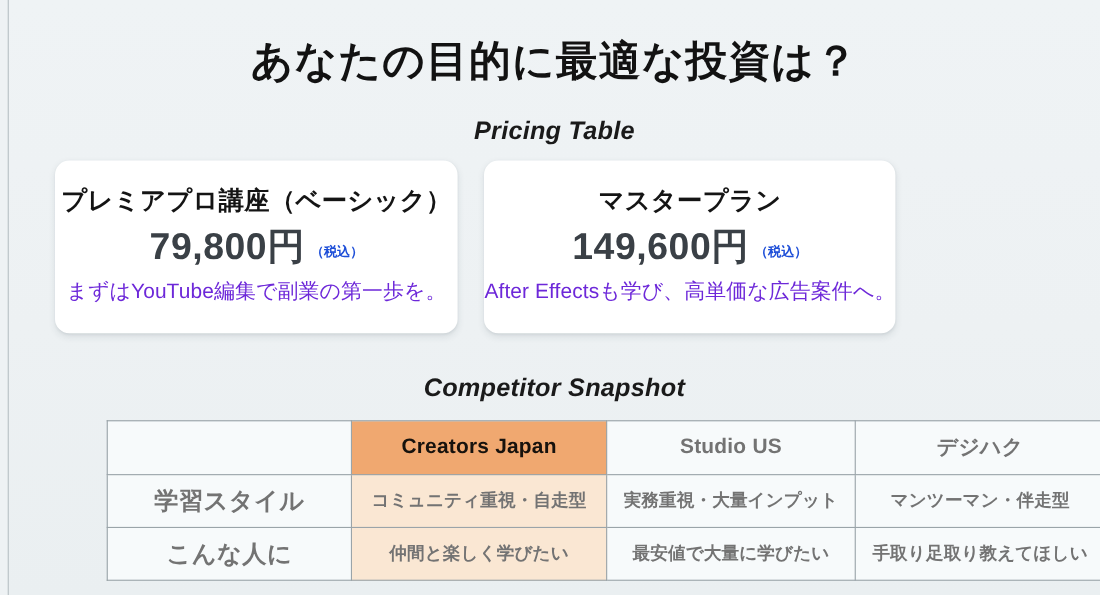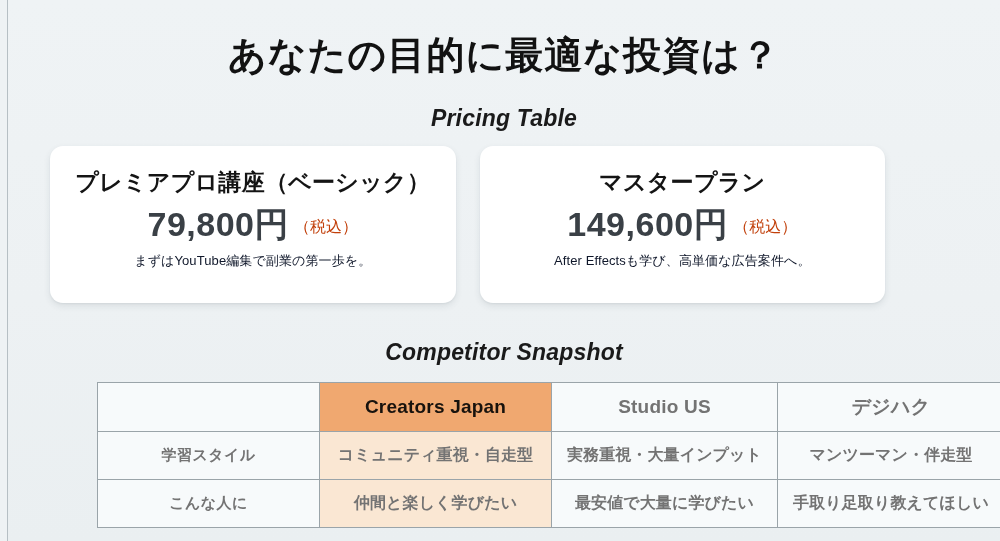--- a/index.html
+++ b/index.html
@@ -55,21 +55,21 @@
     letter-spacing: 0.2px;
     font-style: italic;
   }
   .section-label.pricing { top: 105px; }
   .section-label.competitor { top: 339px; }
 
   
   .cards {
     position: absolute;
     left: 42px; top: 146px;
-    width: 835px; height: 157px;
+    width: 764px; height: 157px;
     display: flex;
     gap: 24px;
   }
 
   .card {
     flex: 1 1 0;
     background: #ffffff;
     border-radius: 13px;
     box-shadow: 0 3px 7px rgba(40,55,70,0.10), 0 1px 2px rgba(40,55,70,0.06);
     display: flex;
@@ -96,32 +96,32 @@
   }
   .card-price {
     font-size: 34px;
     font-weight: 700;
     color: #3a4046;
     letter-spacing: 0.5px;
     line-height: 1;
     text-align: right;
   }
   .card-tax {
-    font-size: 16px;
-    font-weight: 400;
-    color: #c2410c;
+    font-size: 12px;
+    font-weight: 700;
+    color: #1d4ed8;
     margin-left: 5px;
     padding-bottom: 3px;
   }
 
   .card-desc {
     margin-top: 11px;
-    font-size: 13px;
+    font-size: 19px;
     font-weight: 400;
-    color: #0f172a;
+    color: #6d28d9;
     letter-spacing: 0.1px;
     white-space: nowrap;
   }
 
   
   .table-wrap {
     position: absolute;
     left: 48px; top: 382px;
     width: 907px;
     padding-left: 41px;
@@ -154,21 +154,21 @@
     letter-spacing: 0.2px;
   }
   table.snapshot thead th.blank { background: #f7fafb; }
   table.snapshot thead th.highlight {
     background: #f0a870;
     color: #17120d;
   }
 
   table.snapshot tbody th.rowlabel {
     height: 48px;
-    font-size: 15px;
+    font-size: 22px;
     letter-spacing: 0.4px;
   }
   table.snapshot tbody td {
     height: 48px;
     font-size: 16px;
     letter-spacing: 0.1px;
     white-space: nowrap;
     margin-top: 15px;
   }
   table.snapshot tbody td.highlight {

